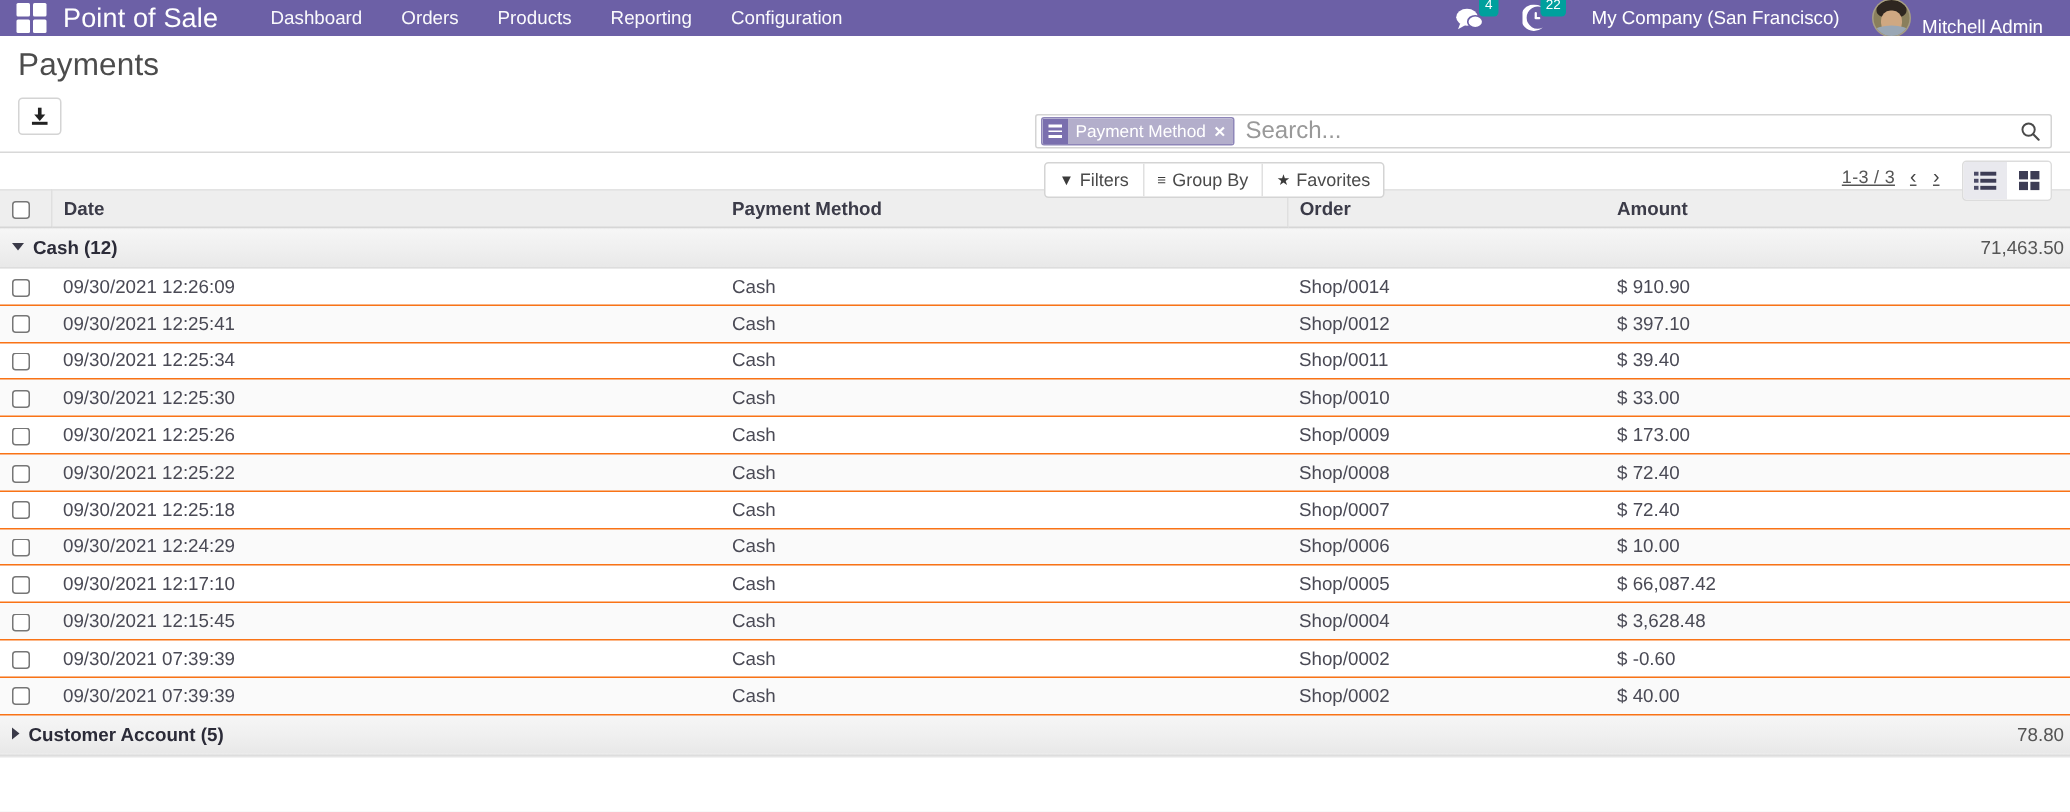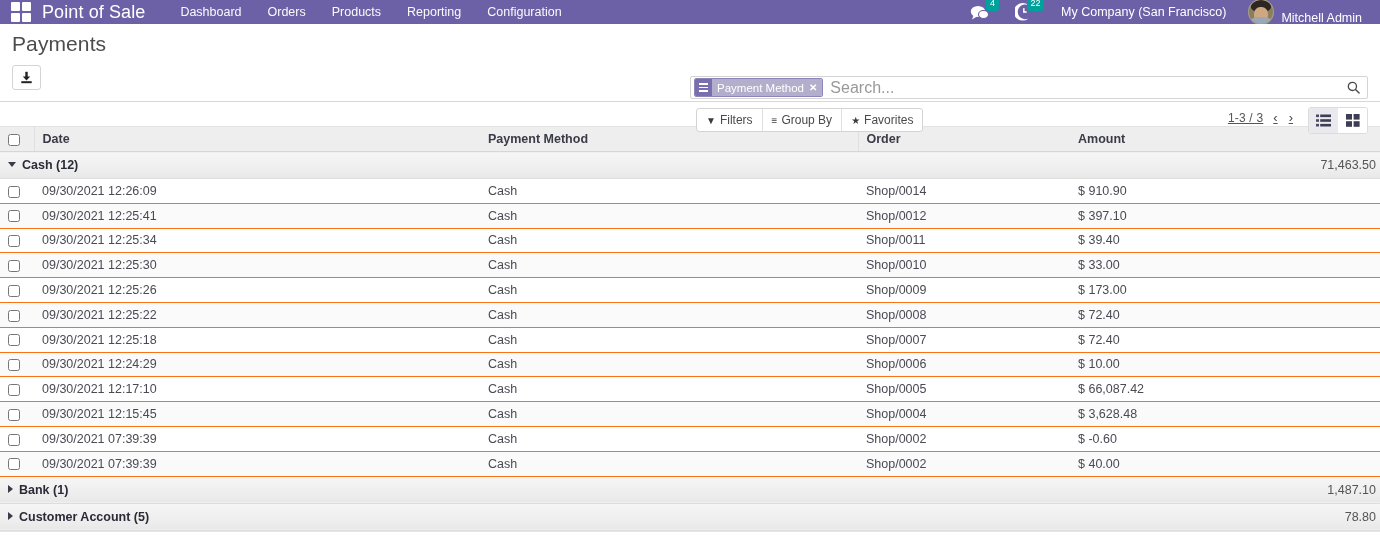--- a/index.html
+++ b/index.html
@@ -590,23 +590,19 @@
           <td class="cell-amount">$ -0.60</td>
         </tr>
         <tr class="data-row">
           <td class="cell-check"><input type="checkbox" class="rowcheck" style=""></td>
           <td class="cell-date">09/30/2021 07:39:39</td>
           <td class="cell-pm">Cash</td>
           <td class="cell-order">Shop/0002</td>
           <td class="cell-amount">$ 40.00</td>
         </tr>
         <tr class="group-row">
-          <td colspan="4"><span class="caret right"></span><span>Bank (1)</span></td>
-          <td class="grp-amount">1,487.10</td>
-        </tr>
-        <tr class="group-row">
           <td colspan="4"><span class="caret right"></span><span>Customer Account (5)</span></td>
           <td class="grp-amount">78.80</td>
         </tr>
       </tbody>
   </table>
   <div class="bottom-filler"></div>
 </div>
 
 </body></html>

